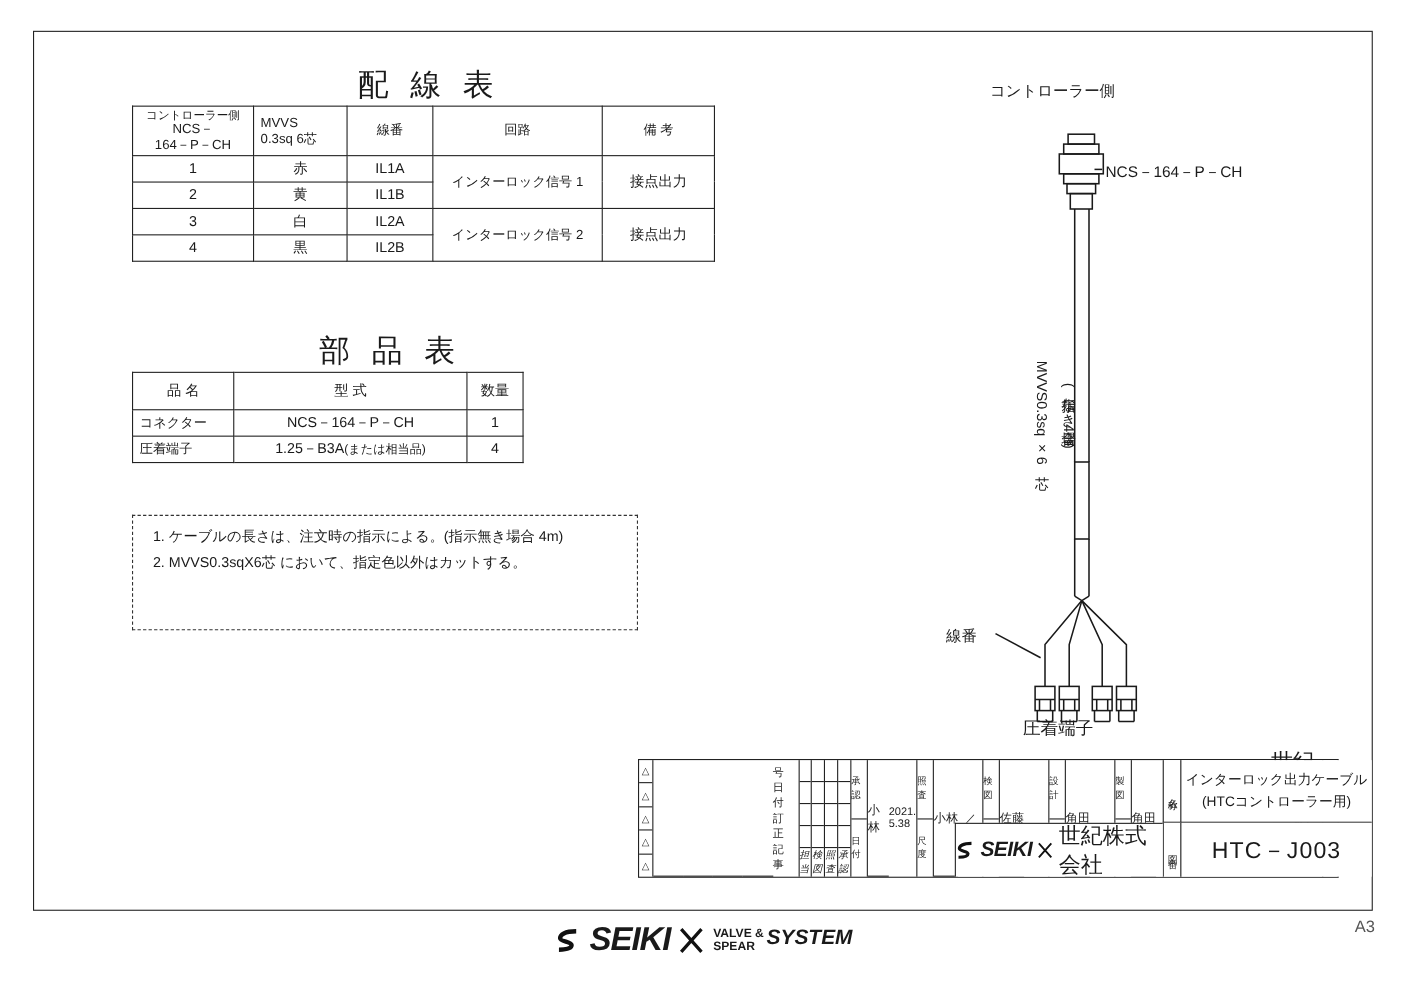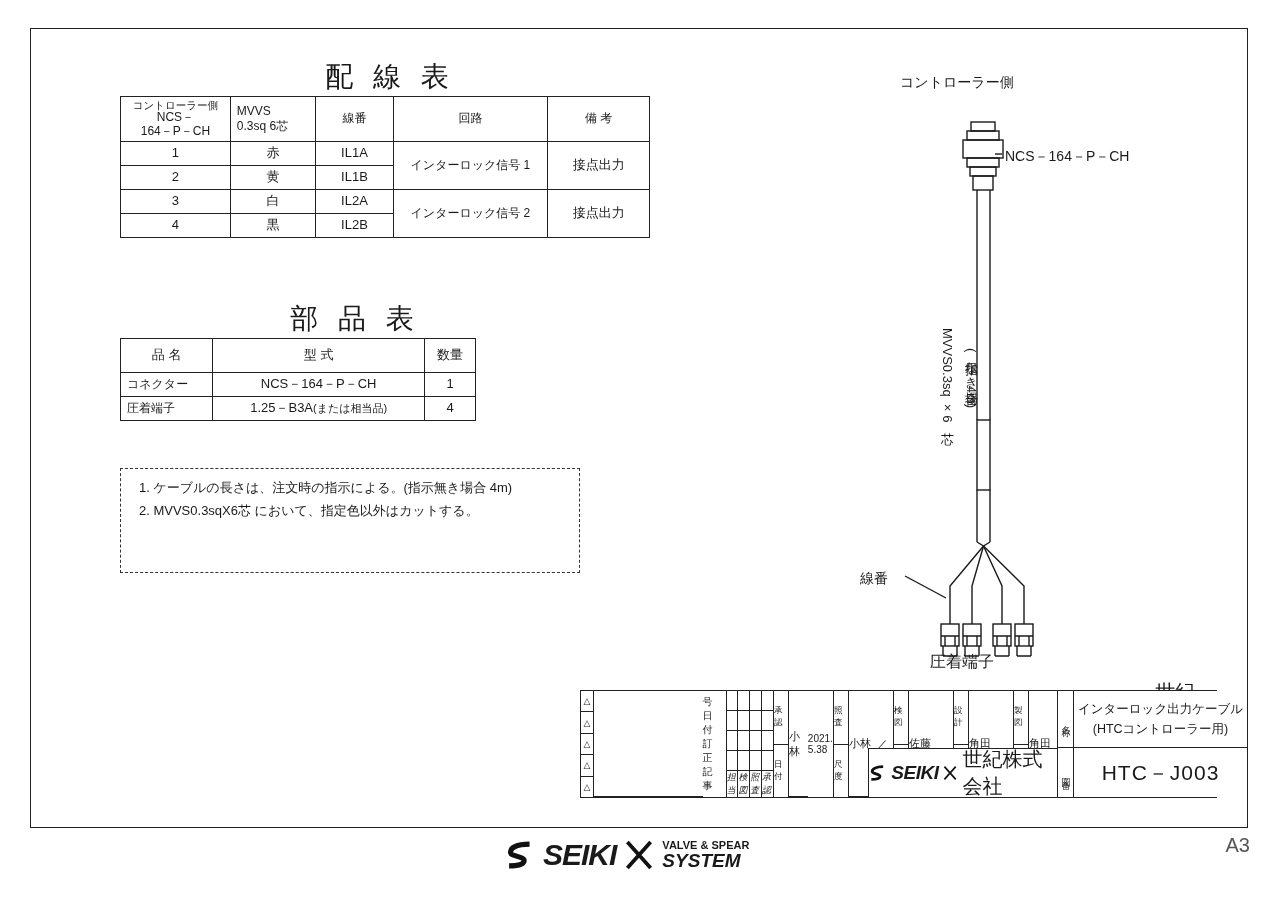--- a/index.html
+++ b/index.html
@@ -92,21 +92,21 @@
   .sign-name { width:44px; display:flex; }
   .sign-name .half { flex:1; display:flex; align-items:center; justify-content:center; font-size:11px; }
   .sign-name .half:first-child { border-bottom:1px solid #222; }
   #logo-block { width:230px; display:flex; flex-direction:column; }
   #logo-row { height:58px; border-bottom:1px solid #222; display:flex; align-items:center; justify-content:center; gap:6px; }
   #dwgno-row { flex:1; display:flex; align-items:center; justify-content:center; font-size:21px; letter-spacing:1px; }
   .seiki-logo-text { font-size:19px; font-weight:bold; font-style:italic; letter-spacing:-0.5px; }
   .seiki-cjk { font-size:20px; }
   
   #footer-logo { position:absolute; left:505px; top:838px; width:270px; height:45px; }
-  #a3-label { position:absolute; right:30px; top:834px; font-size:20px; color:#555; }
+  #a3-label { position:absolute; right:30px; top:834px; font-size:15px; color:#555; }
 </style>
 </head>
 <body>
 
 <div class="sheet"></div>
 
 <div id="wiring-block">
   <div class="title-cjk">配 線 表</div>
   <table class="dwg" id="wiring-table">
     <thead>
@@ -420,20 +420,20 @@
 
 <div id="footer-logo">
   <div style="display:flex;align-items:center;gap:8px;">
     <svg width="30" height="30" viewBox="0 0 22 22">
       <path d="M18 3 C8 3 4 6 4 9 C4 12 14 12 14 15 C14 18 9 19 3 19" fill="none" stroke="#111" stroke-width="3.8"></path>
     </svg>
     <span style="font-size:30px;font-weight:bold;font-style:italic;letter-spacing:-1px;">SEIKI</span>
     <svg width="30" height="32" viewBox="0 0 20 22">
       <path d="M2 2 L18 20 M18 2 L2 20" stroke="#111" stroke-width="2.6" fill="none"></path>
     </svg>
-    <span style="display:flex;flex-direction:column;line-height:1.1;">
+    <span style="display:flex;line-height:1.1;">
       <span style="font-size:11px;font-weight:bold;">VALVE &amp; SPEAR</span>
       <span style="font-size:19px;font-weight:bold;font-style:italic;">SYSTEM</span>
     </span>
   </div>
 </div>
 
 <div id="a3-label">A3</div>
 
 </body></html>

